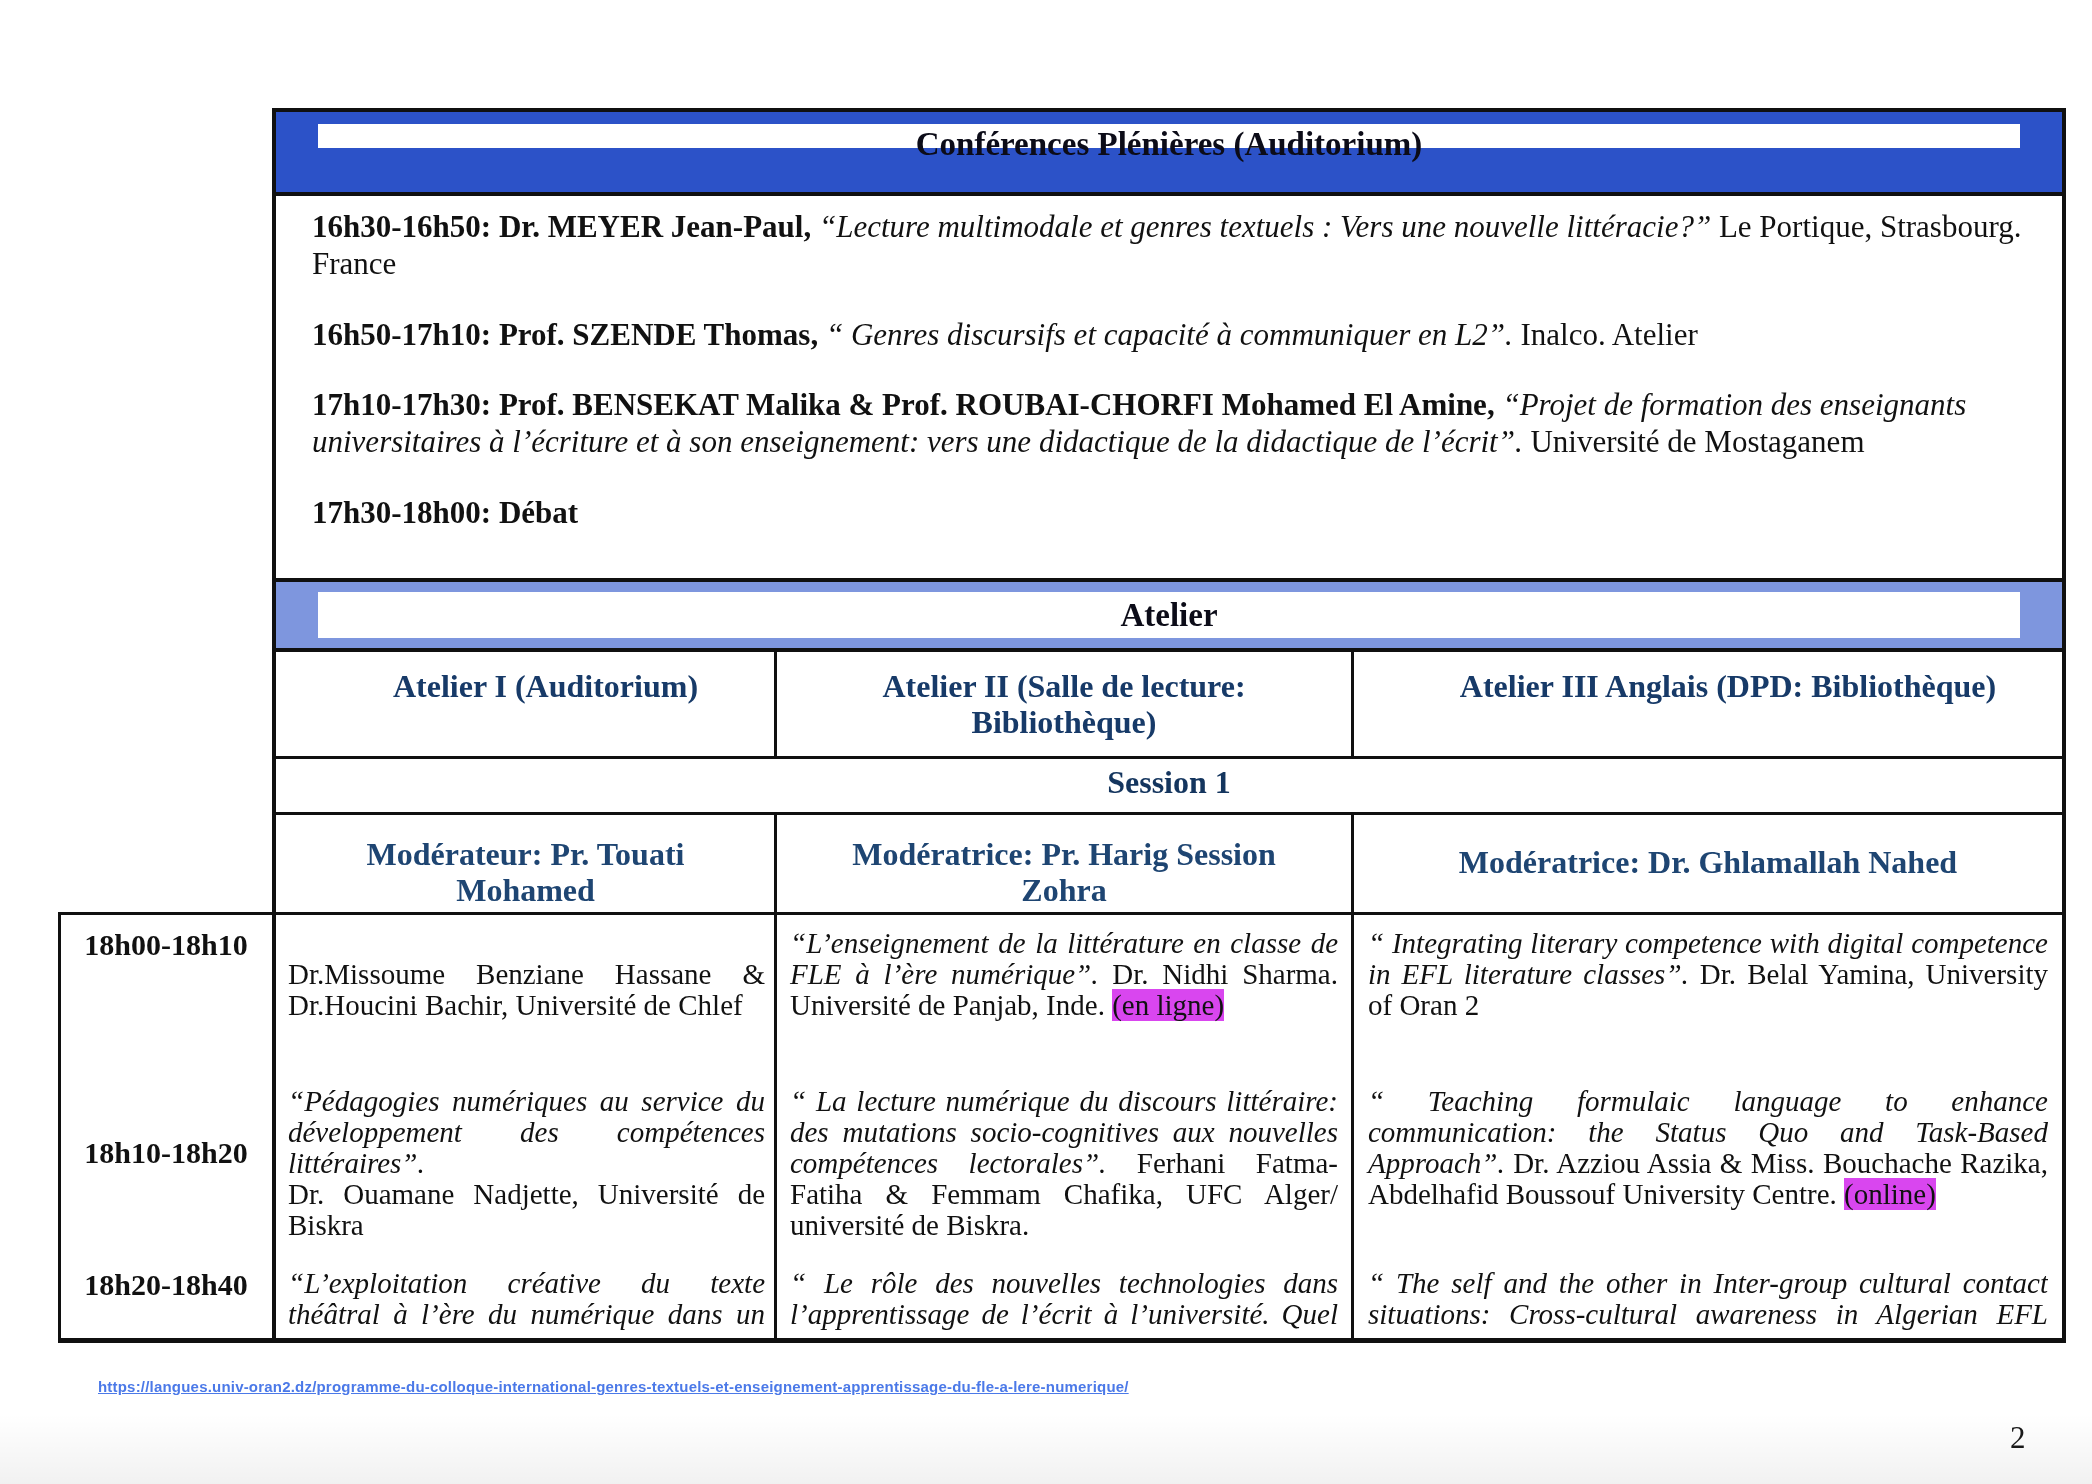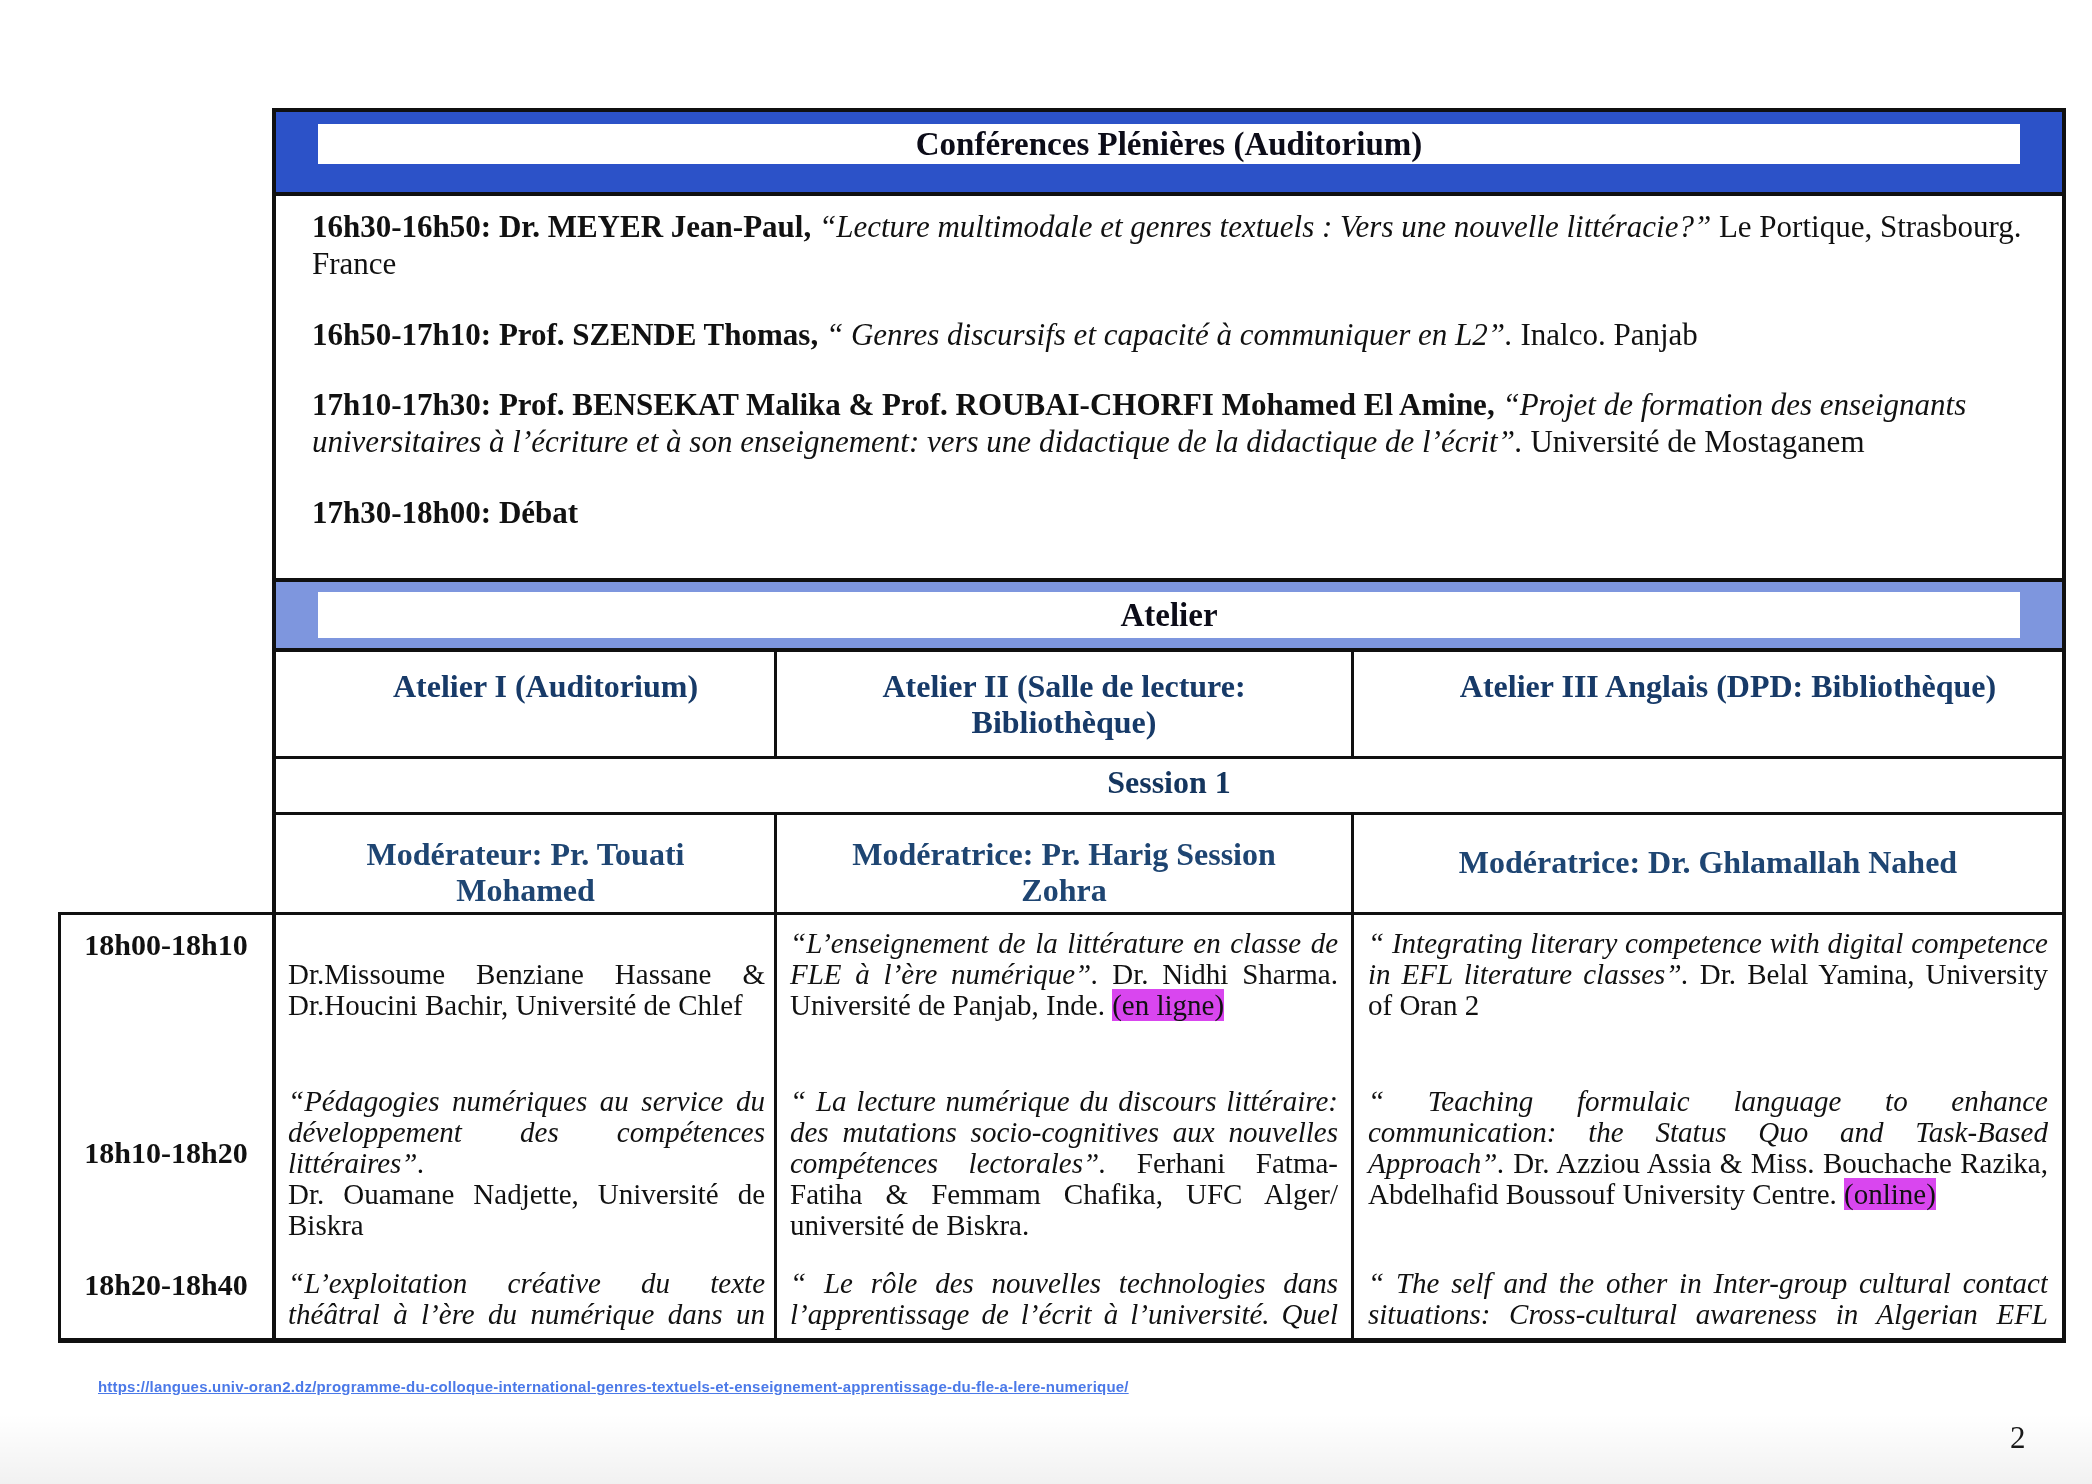--- a/index.html
+++ b/index.html
@@ -41,21 +41,21 @@
   #bv-left{left:272px;top:108px;width:4px;height:1235px;}
   #bv-right{left:2062px;top:108px;width:4px;height:1235px;}
   #bv-time{left:58px;top:912px;width:3px;height:431px;}
   #bv-c12a{left:774px;top:652px;width:3px;height:104px;}
   #bv-c12b{left:774px;top:812px;width:3px;height:531px;}
   #bv-c23a{left:1351px;top:652px;width:3px;height:104px;}
   #bv-c23b{left:1351px;top:812px;width:3px;height:531px;}
 
   
   #band1{left:276px;top:112px;width:1786px;height:80px;background:#2c52c8;}
-  #band1-box{left:318px;top:124px;width:1702px;height:40px;background:#ffffff;}
+  #band1-box{left:318px;top:124px;width:1702px;height:24px;background:#ffffff;}
   #band2{left:276px;top:582px;width:1786px;height:66px;background:#7e96de;}
   #band2-box{left:318px;top:592px;width:1702px;height:46px;background:#ffffff;}
   .band-title{position:absolute;width:100%;text-align:center;font-weight:bold;
               font-size:33px;color:#0c0c18;line-height:40px;}
   #band2-box .band-title{line-height:46px;}
 
   
   .plen{position:absolute;left:312px;width:1712px;font-size:31px;line-height:37px;text-align:left;}
   #plen1{top:208px;} #plen2{top:316px;} #plen3{top:386px;} #plen4{top:494px;}
   .b{font-weight:bold;}
@@ -115,21 +115,21 @@
   <div class="abs" id="band1">
     <div class="abs" id="band1-box" style="left:42px;top:12px;">
       <div class="band-title">Conférences Plénières (Auditorium)</div>
     </div>
   </div>
 
   <div class="plen" id="plen1">
     <span class="b">16h30-16h50: Dr. MEYER Jean-Paul, </span><span class="i">“Lecture multimodale et genres textuels : Vers une nouvelle littéracie?”</span><span> Le Portique, Strasbourg. France</span>
   </div>
   <div class="plen" id="plen2">
-    <span class="b">16h50-17h10: Prof. SZENDE Thomas, </span><span class="i">“ Genres discursifs et capacité à communiquer en L2”.</span><span>  Inalco. Panjab</span>
+    <span class="b">16h50-17h10: Prof. SZENDE Thomas, </span><span class="i">“ Genres discursifs et capacité à communiquer en L2”.</span><span>  Inalco. Atelier</span>
   </div>
   <div class="plen" id="plen3">
     <span class="b">17h10-17h30: Prof. BENSEKAT Malika &amp;  Prof. ROUBAI-CHORFI Mohamed El Amine, </span><span class="i">“Projet de formation des enseignants universitaires à l’écriture et à son enseignement: vers une didactique de la didactique de l’écrit”.</span><span> Université de Mostaganem</span>
   </div>
   <div class="plen" id="plen4">
     <span class="b">17h30-18h00: Débat</span>
   </div>
 
   <div class="abs" id="band2">
     <div class="abs" id="band2-box" style="left:42px;top:10px;">

